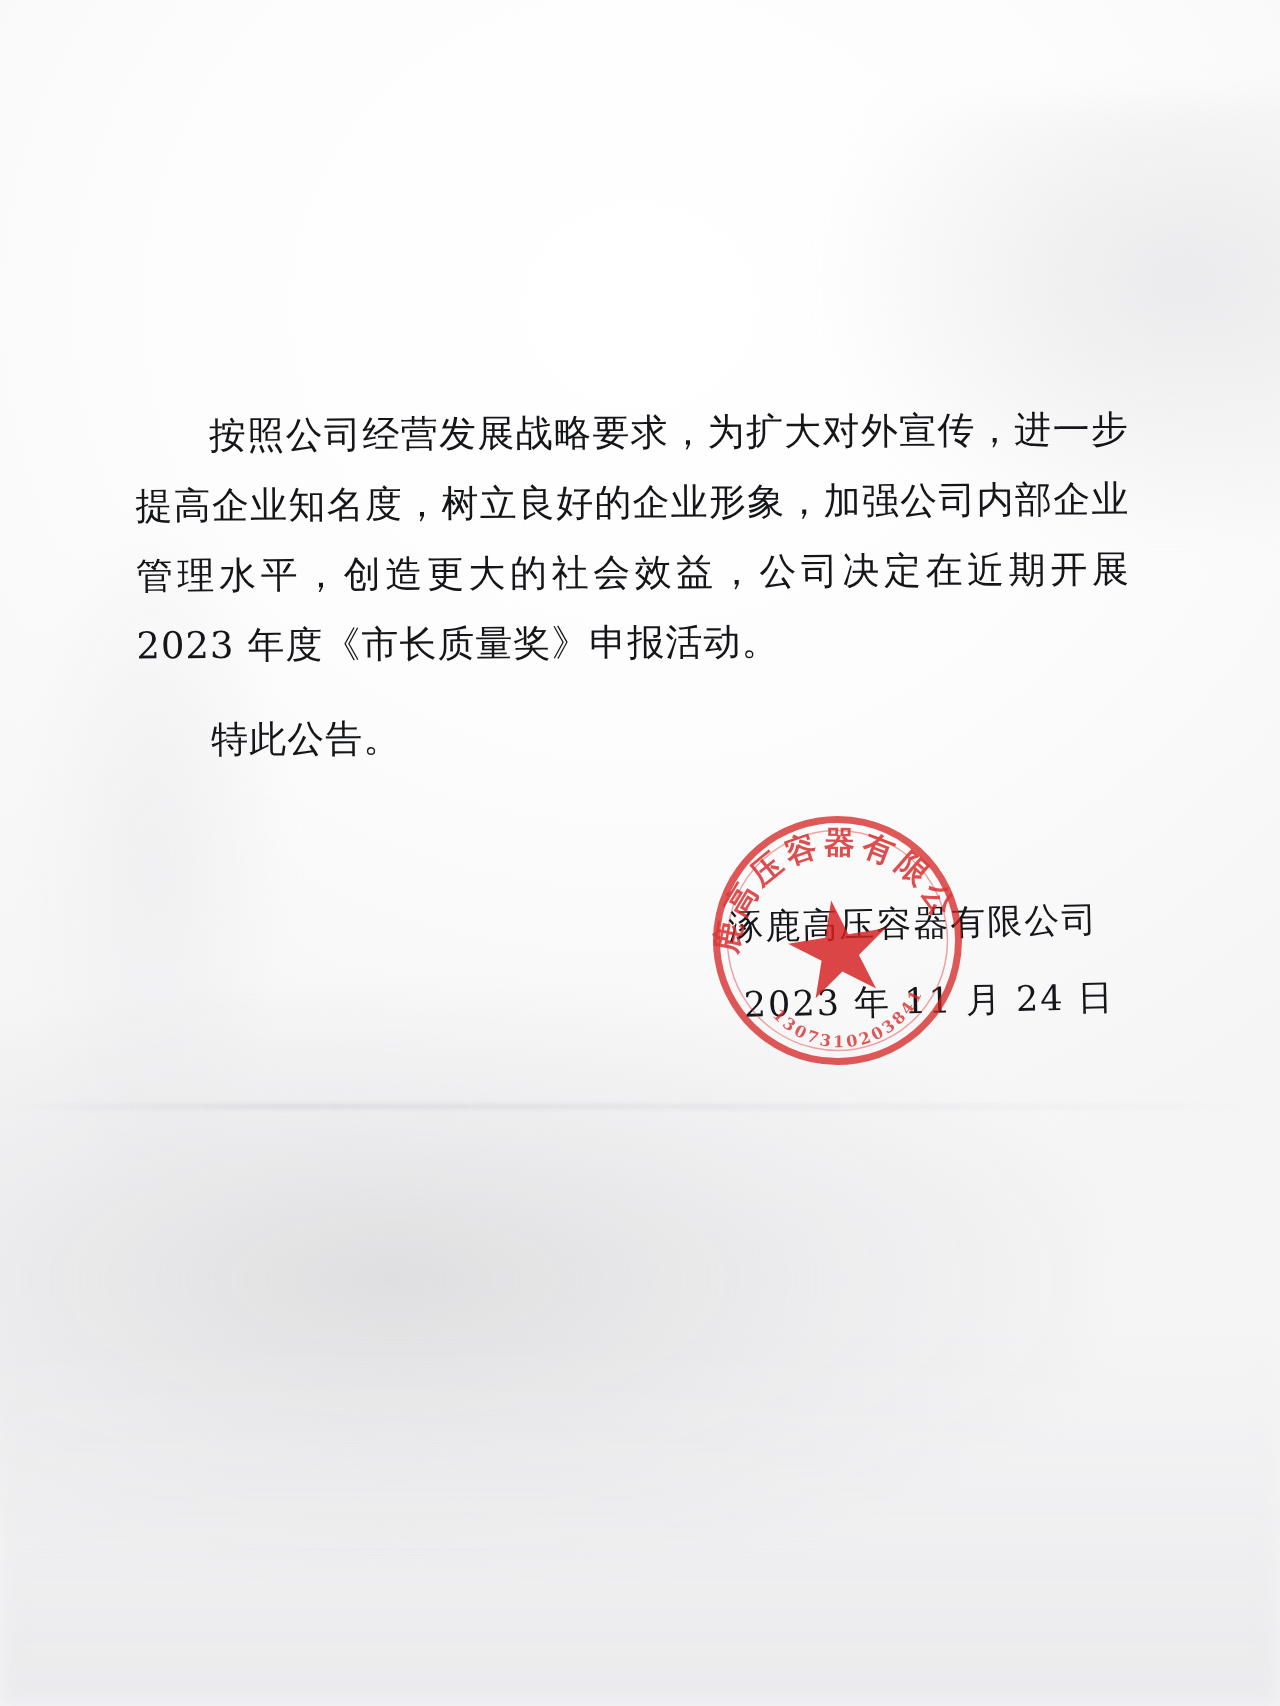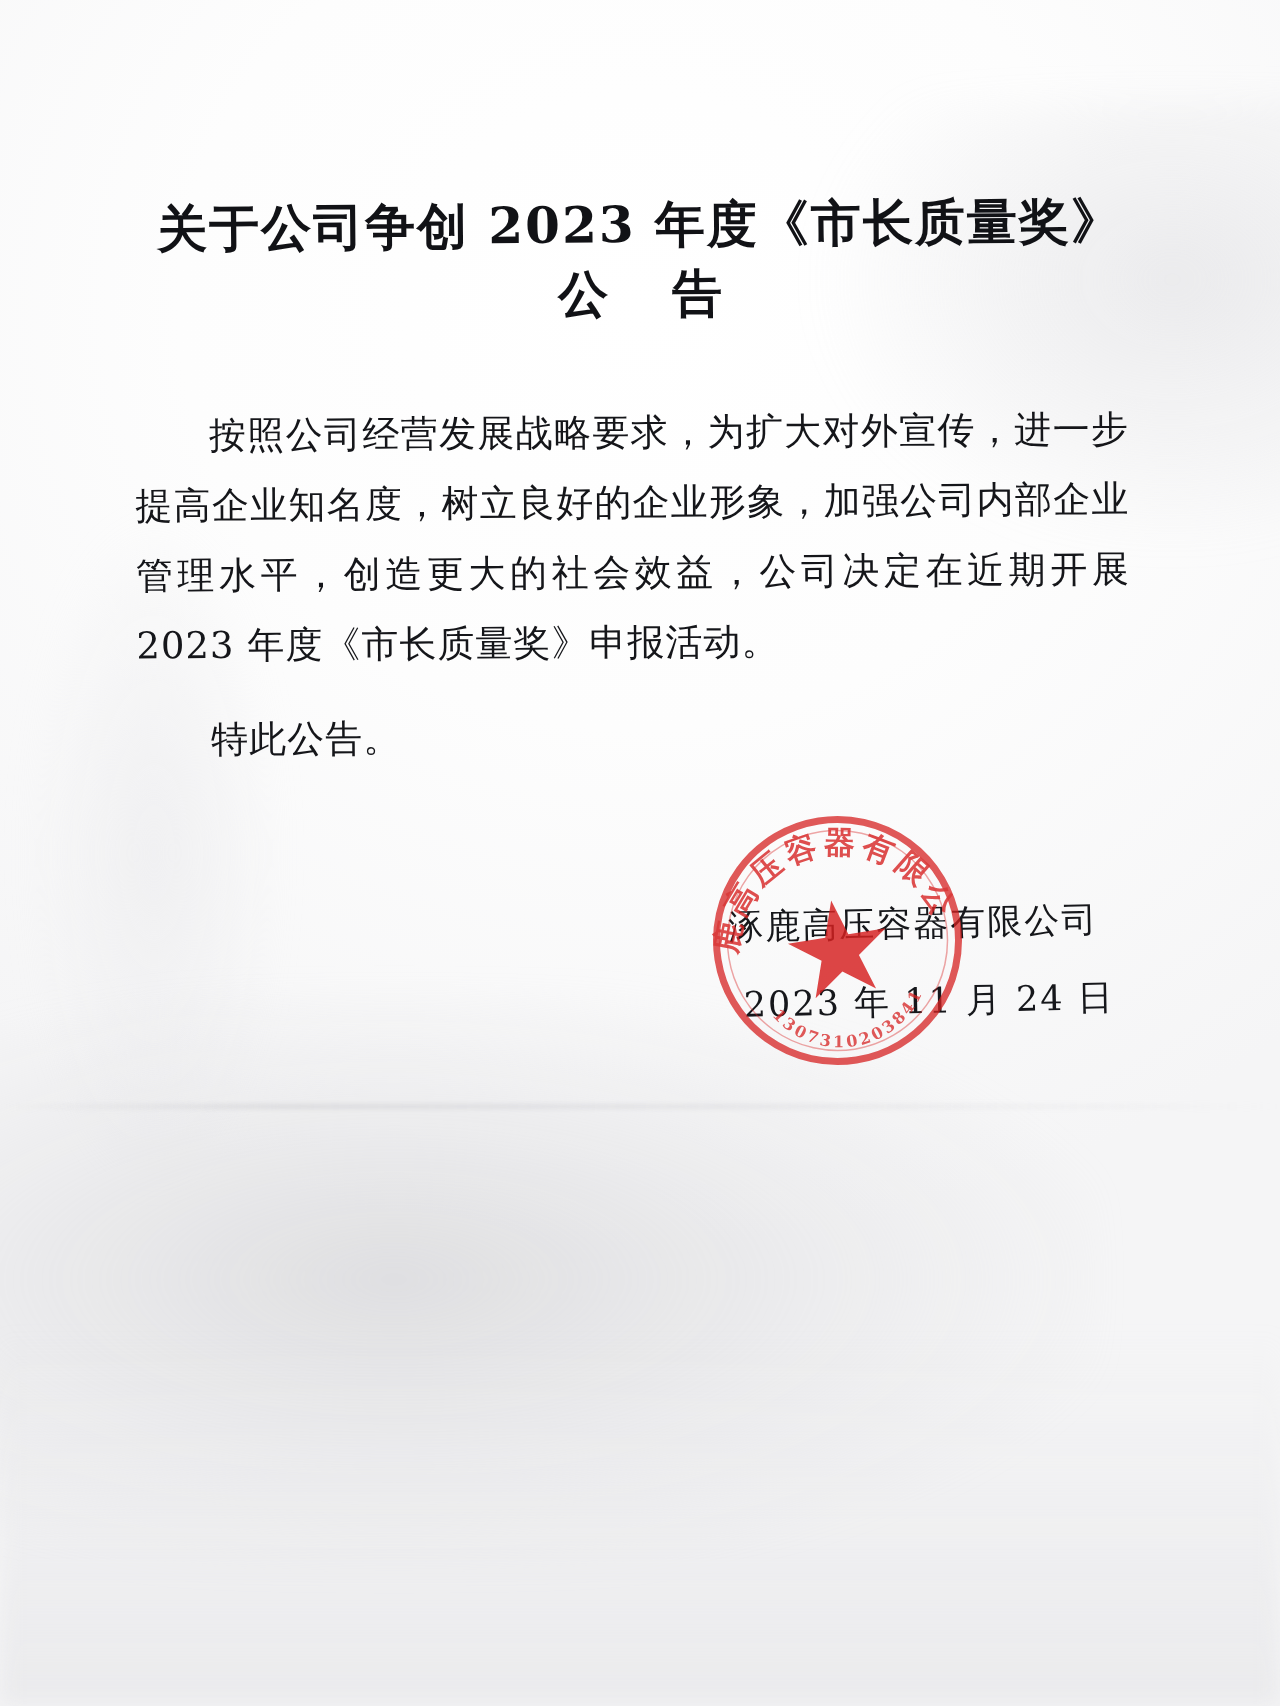--- a/index.html
+++ b/index.html
@@ -162,24 +162,20 @@
 <div class="page">
   <div class="shade-b"></div>
   <div class="shade-d"></div>
   <div class="shade-a"></div>
   <div class="shade-c"></div>
   <div class="fold"></div>
 </div>
 
 <div class="content">
 
-  <div class="title-block">
-    <div class="title-line1">关于公司争创 2023 年度《市长质量奖》</div>
-    <div class="title-line2">公告</div>
-  </div>
 
   <div class="body-block">
     <p class="para">按照公司经营发展战略要求，为扩大对外宣传，进一步提高企业知名度，树立良好的企业形象，加强公司内部企业管理水平，创造更大的社会效益，公司决定在近期开展 2023 年度《市长质量奖》申报活动。</p>
     <p class="para">特此公告。</p>
   </div>
 
   <div class="sign-block">
     <div class="sign-company">涿鹿高压容器有限公司</div>
     <div class="sign-date">2023 年 11 月 24 日</div>
   </div>

